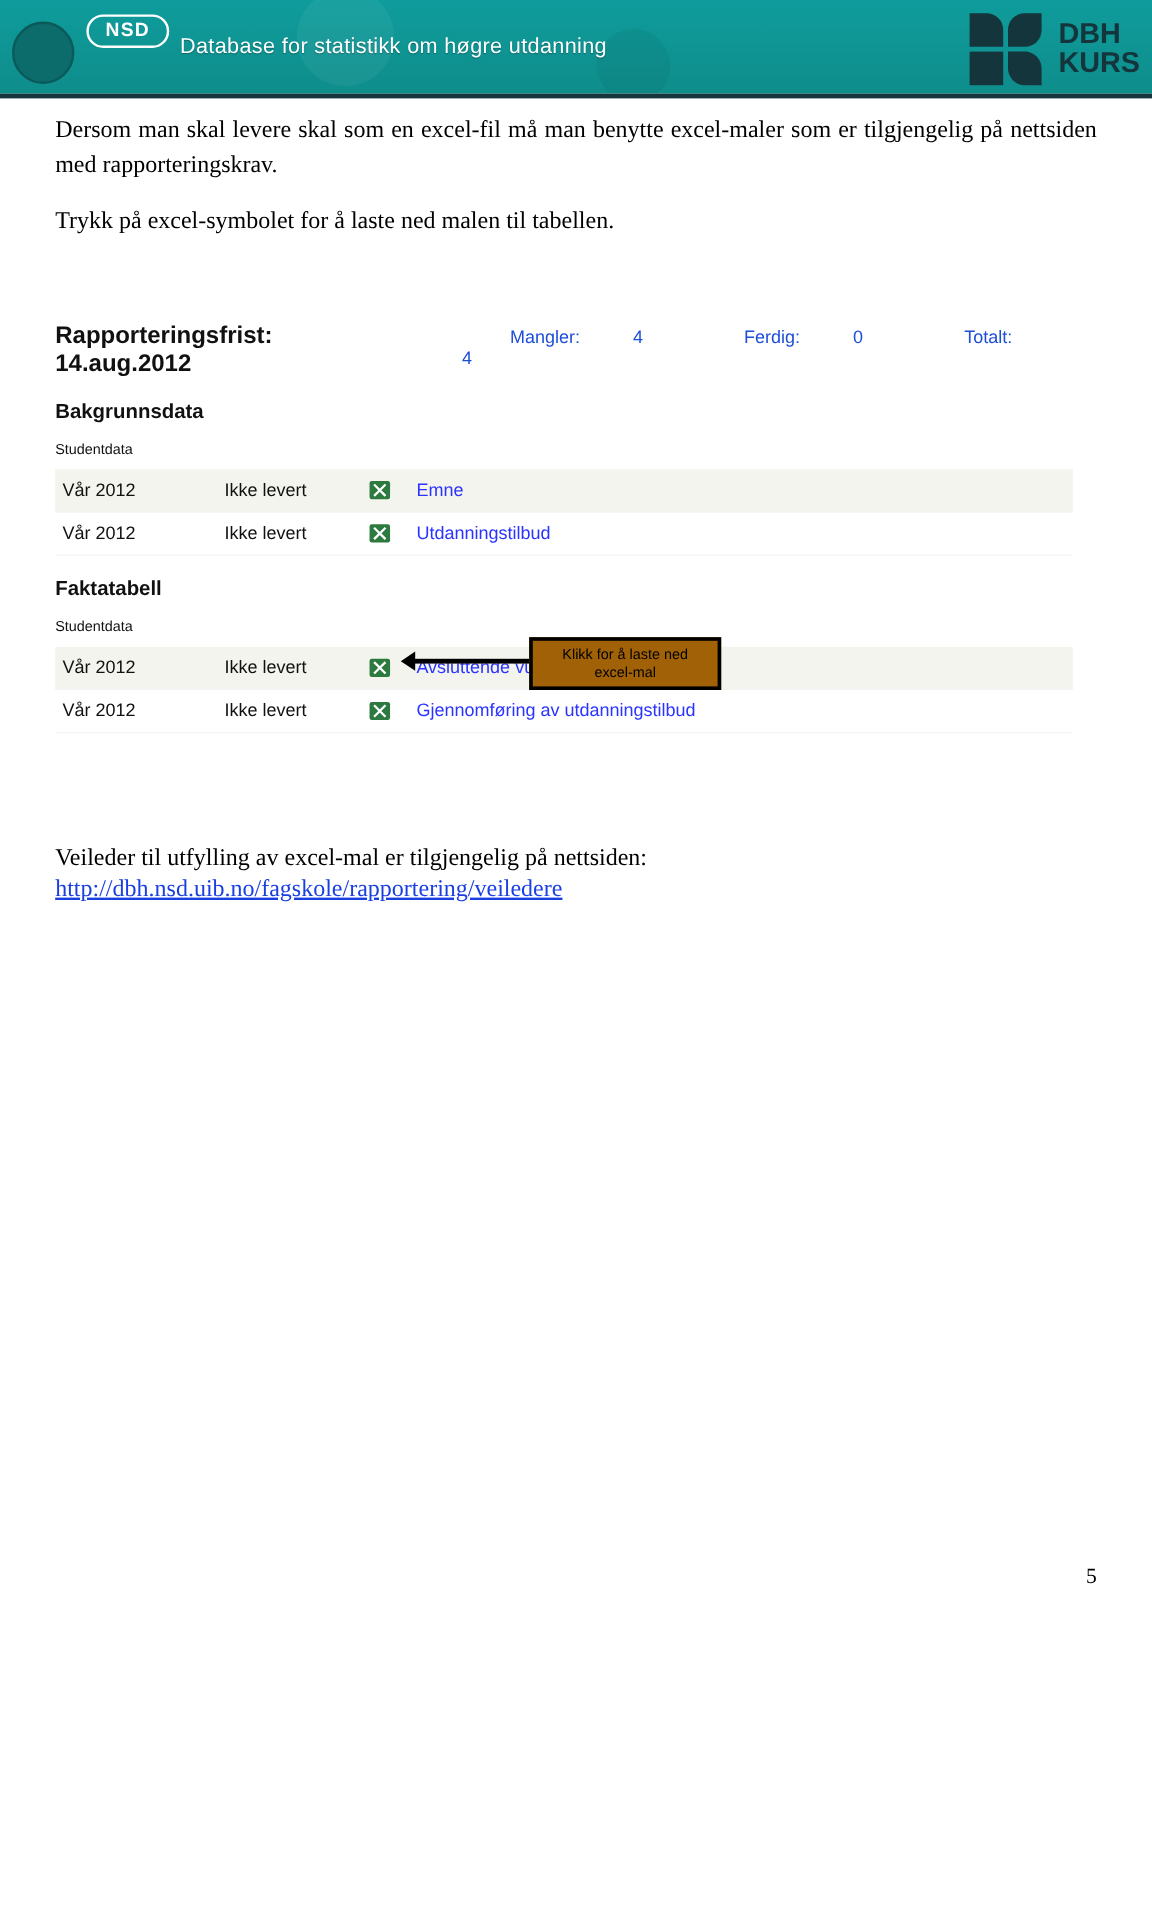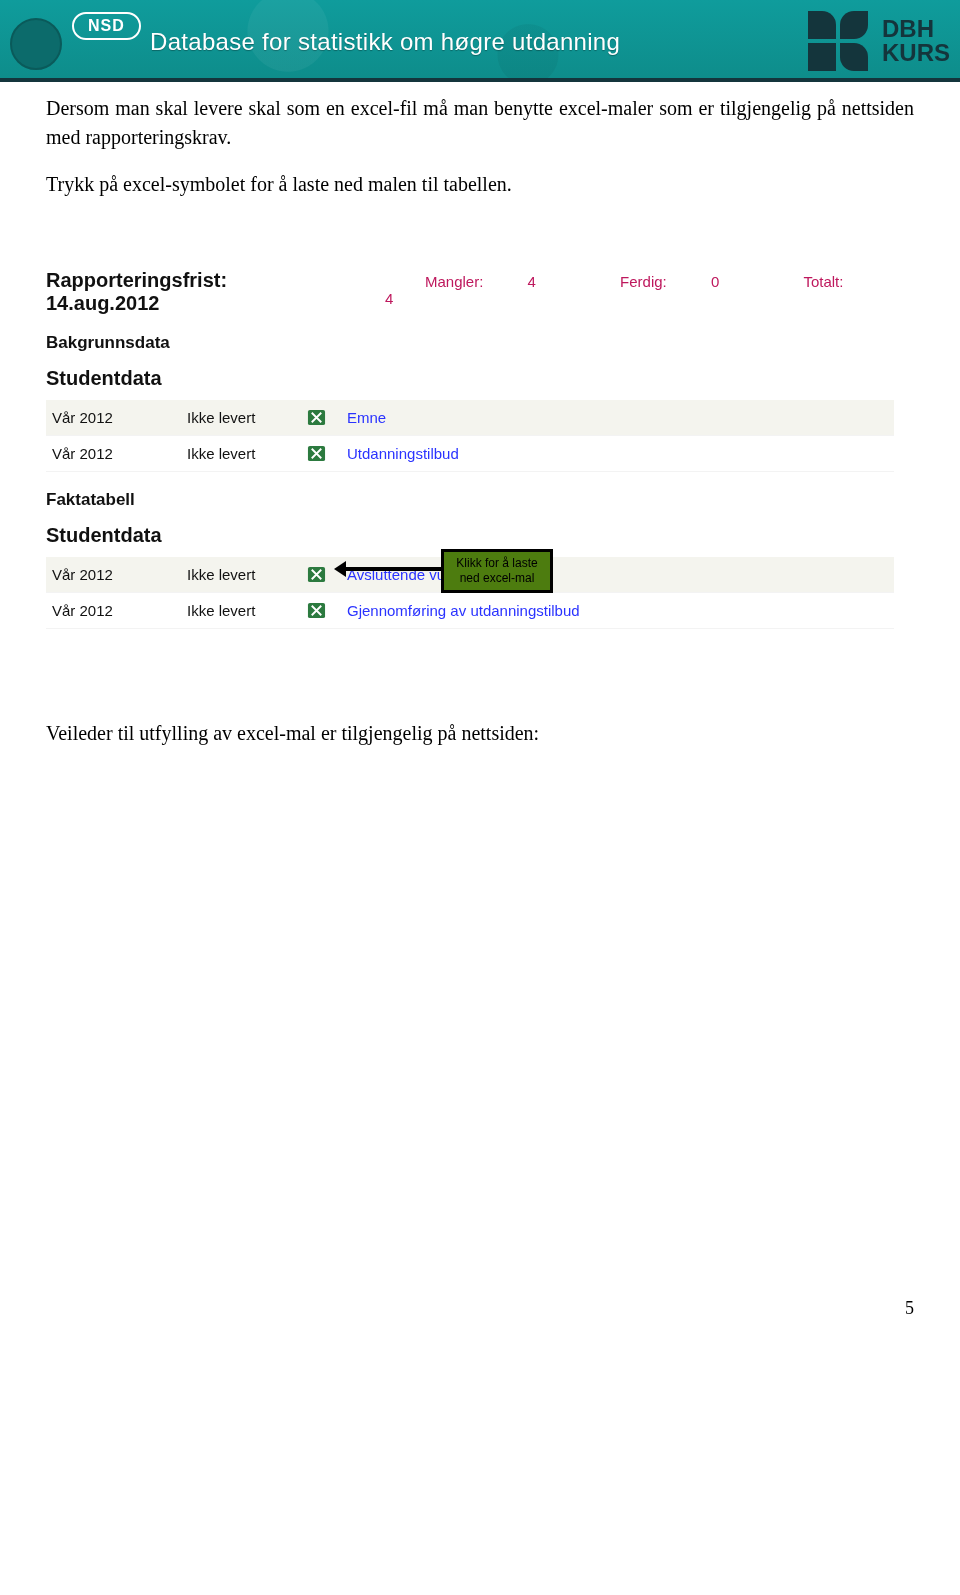--- a/index.html
+++ b/index.html
@@ -26,21 +26,21 @@
     background: #0c6b6b; border: 2px solid #0a5a5a;
   }
   .banner .nsd-pill {
     position: absolute; left: 72px; top: 12px;
     border: 2px solid #fff; border-radius: 22px;
     padding: 3px 14px; color: #fff; font-family: Arial, Helvetica, sans-serif;
     font-weight: bold; font-size: 16px; letter-spacing: 1px;
   }
   .banner .title {
     position: absolute; left: 150px; top: 28px;
-    color: #fff; font-family: Arial, Helvetica, sans-serif; font-size: 24px;
+    color: #fff; font-family: Arial, Helvetica, sans-serif; font-size: 18px;
     letter-spacing: .3px;
     text-shadow: 0 1px 1px rgba(0,0,0,.3);
   }
   .banner .right-logo {
     position: absolute; right: 10px; top: 6px;
     display: flex; align-items: center; gap: 14px;
     height: 70px;
   }
   .right-logo .txt {
     font-family: Arial, Helvetica, sans-serif;
@@ -60,25 +60,25 @@
   .body-text { font-size: 20px; text-align: justify; line-height: 1.45; }
   .body-text + .body-text { margin-top: 18px; }
 
   
   .shot {
     margin-top: 70px;
     font-family: Verdana, Arial, sans-serif;
     width: 848px;
   }
   .deadline { font-size: 20px; font-weight: 900; color: #111; }
-  .stats { display: inline-block; font-size: 15px; color:#be185d; }
+  .stats { display: inline-block; font-size: 15px; color:#1d4ed8; }
   .stats span { margin-left: 40px; }
   .deadline-row { display:flex; justify-content: space-between; align-items: baseline; }
   .sec-h { font-size: 17px; font-weight: 900; margin-top: 18px; color:#111; }
-  .sub-h { font-size: 20px; font-weight: 700; margin-top: 14px; color:#111; }
+  .sub-h { font-size: 12px; font-weight: 400; margin-top: 14px; color:#111; }
 
   .rows { margin-top: 10px; width: 848px; }
   .row {
     display: grid;
     grid-template-columns: 135px 120px 40px 1fr;
     align-items: center;
     height: 36px;
     padding: 0 6px;
     font-size: 15px;
     color:#111;
@@ -93,29 +93,29 @@
     cursor: pointer;
   }
   .excel-ico svg { width: 19px; height: 19px; }
 
   
   .callout-wrap { position: relative; }
   .callout {
     position: absolute;
     left: 395px;
     top: -8px;
-    background: #4d7c0f;
+    background: #a16207;
     border: 3px solid #000;
     font-family: Arial, sans-serif;
     font-size: 12px;
     text-align: center;
     padding: 4px 10px;
     line-height: 1.25;
     z-index: 5;
-    width: 112px;
+    width: 160px;
   }
   .arrow {
     position: absolute;
     left: 292px;
     top: 10px;
     width: 103px; height: 4px; background: #000;
     z-index: 4;
   }
   .arrow::before {
     content:"";
@@ -230,17 +230,18 @@
               <path d="M5 5 L10 10 L5 15 M15 5 L10 10 L15 15" stroke="#fff" stroke-width="2" fill="none"></path>
             </svg>
         </span>
         <a href="#" class="link">Gjennomføring av utdanningstilbud</a>
       </div>
     </div>
   </div>
 
   <div class="after-shot">
     <p class="body-text" style="text-align:left">Veileder til utfylling av excel-mal er tilgjengelig på nettsiden:</p>
+    <a href="#" class="hyperlink">http://dbh.nsd.uib.no/fagskole/rapportering/veiledere</a>
   </div>
 
 </div>
 
 <div class="pagenum">5</div>
 
 </body></html>

